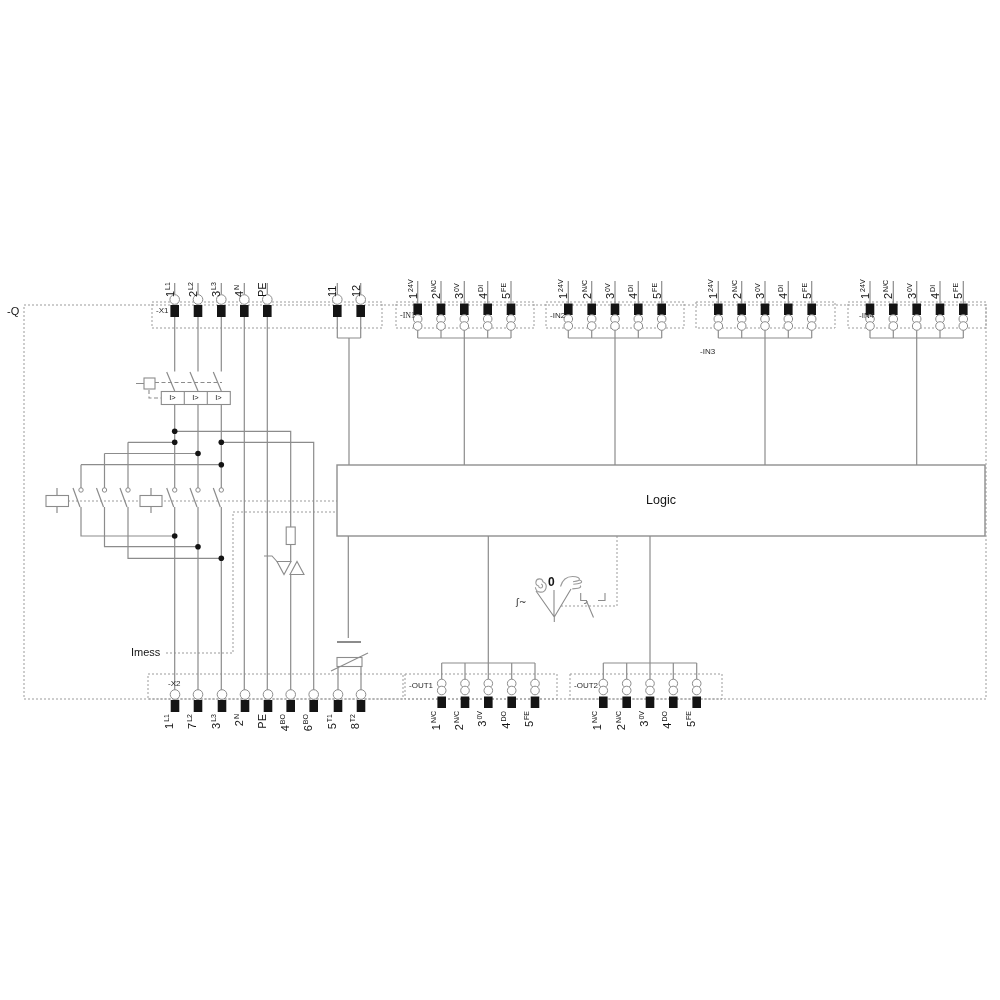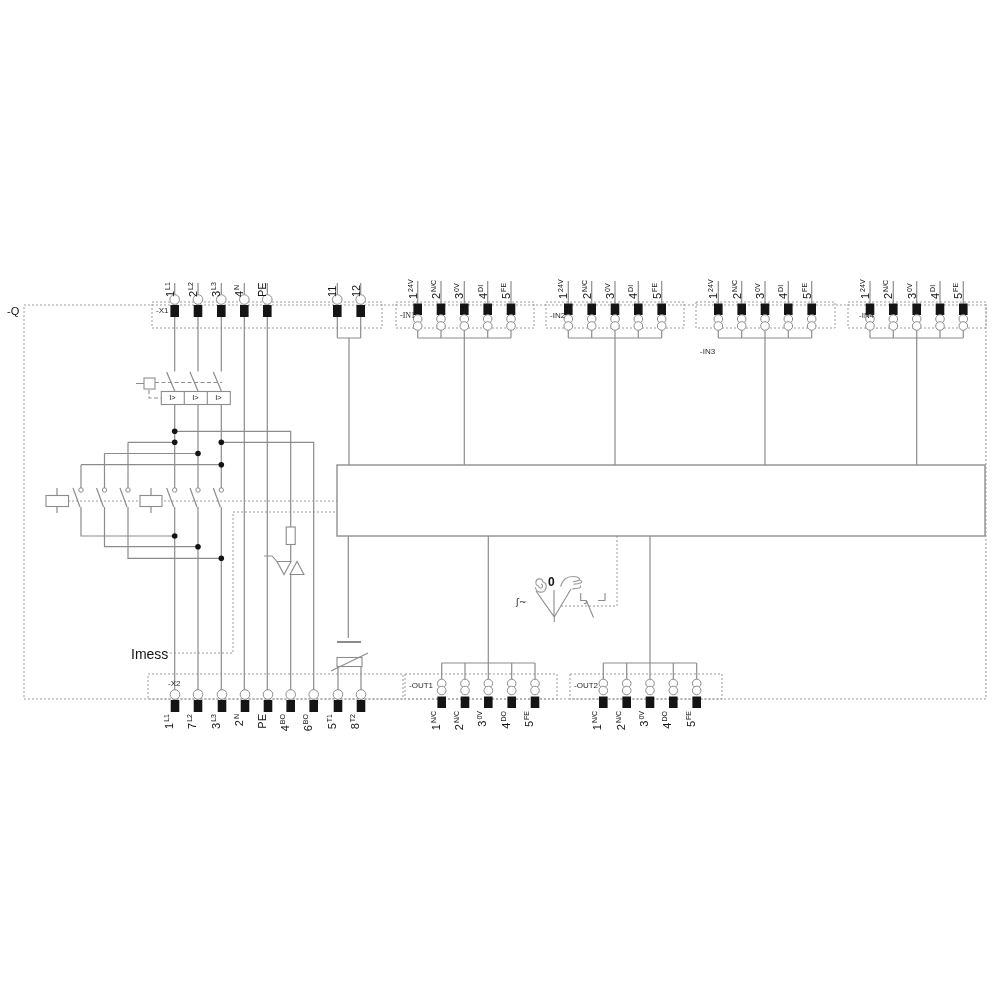--- a/index.html
+++ b/index.html
@@ -305,21 +305,22 @@
       <rect x="669" y="696.5" width="8.6" height="11.5" fill="#141414"></rect>
       <line x1="696.7" y1="663" x2="696.7" y2="679.3" stroke="#8c8c8c" stroke-width="1.2"></line>
       <circle cx="696.7" cy="683.5" r="4.3" fill="#fff" stroke="#8c8c8c" stroke-width="1"></circle>
       <circle cx="696.7" cy="690.5" r="4.3" fill="#fff" stroke="#8c8c8c" stroke-width="1"></circle>
       <rect x="692.4000000000001" y="696.5" width="8.6" height="11.5" fill="#141414"></rect>
       <line x1="603.3" y1="663" x2="696.7" y2="663" stroke="#8c8c8c" stroke-width="1.2"></line>
       <line x1="650" y1="536" x2="650" y2="663" stroke="#8c8c8c" stroke-width="1.2"></line>
     </svg>
 
   <div class="txt" style="left:7px;top:305px;font-size:11px;">-Q</div>
-  <div class="txt" style="left:131px;top:646px;font-size:14px;">Imess</div>
+  <div class="txt" style="left:337px;top:465px;width:648px;height:71px;line-height:71px;text-align:center;font-size:12.5px;">Logic</div>
+  <div class="txt" style="left:131px;top:646px;font-size:11px;">Imess</div>
   <div class="trip" style="left:161px;top:393px;">I&gt;</div>
   <div class="trip" style="left:184px;top:393px;">I&gt;</div>
   <div class="trip" style="left:207px;top:393px;">I&gt;</div>
   <div class="txt" style="left:548px;top:575px;font-size:12px;font-weight:bold;">0</div>
   <div class="txt" style="left:516px;top:597px;font-size:9px;font-family:'DejaVu Sans',sans-serif;">ʃ~</div>
 
   <div id="gen">
       <div class="lbl top" style="left: 175.7px; top: 285px;"><span>1</span><span class="sig">L1</span></div>
       <div class="lbl top" style="left: 199px; top: 285px;"><span>2</span><span class="sig">L2</span></div>
       <div class="lbl top" style="left: 222.3px; top: 285px;"><span>3</span><span class="sig">L3</span></div>

